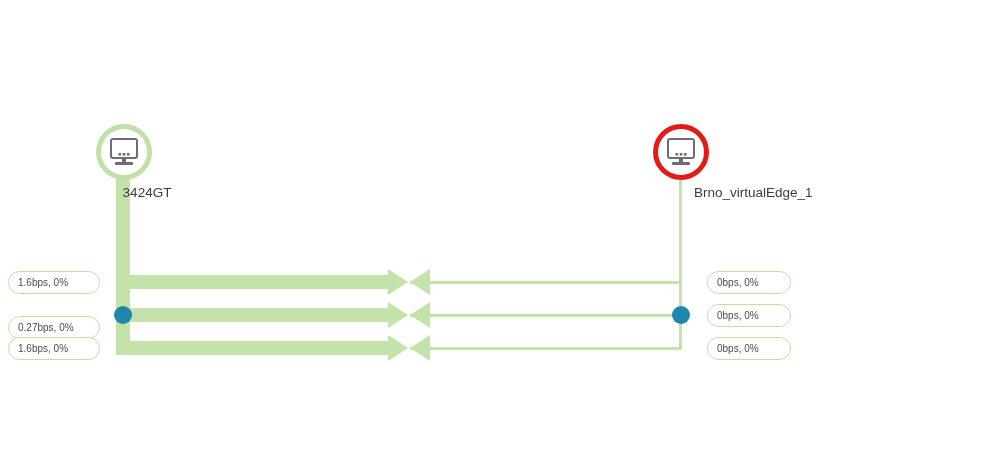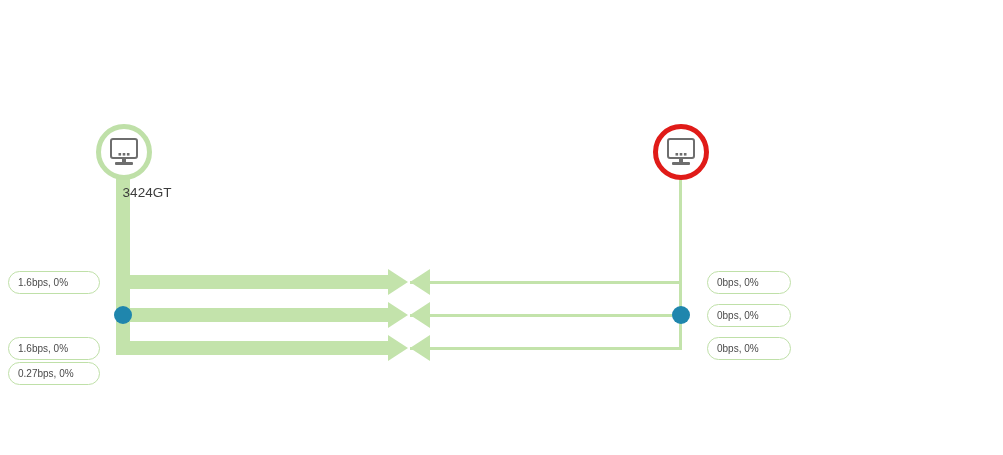--- a/index.html
+++ b/index.html
@@ -153,23 +153,24 @@
     <div class="node-ring status-alarm"></div>
     <svg class="node-icon" viewBox="0 0 30 28" xmlns="http://www.w3.org/2000/svg">
       <rect x="2" y="1" width="26" height="19" rx="2" ry="2" fill="none" stroke="#6e6e6e" stroke-width="2"></rect>
       <rect x="5" y="4" width="20" height="9" fill="#ffffff"></rect>
       <rect x="9.5" y="15" width="2.6" height="2.6" fill="#6e6e6e"></rect>
       <rect x="13.7" y="15" width="2.6" height="2.6" fill="#6e6e6e"></rect>
       <rect x="17.9" y="15" width="2.6" height="2.6" fill="#6e6e6e"></rect>
       <rect x="13" y="20" width="4" height="4" fill="#6e6e6e"></rect>
       <rect x="6" y="24" width="18" height="3" rx="1" fill="#6e6e6e"></rect>
     </svg>
+    <div class="node-label align-left">Brno_virtualEdge_1</div>
   </div>
 
   <div class="metric-pill left-col" style="top:271px;">1.6bps,  0%</div>
-  <div class="metric-pill left-col" style="top:316px;margin-top:46px;">0.27bps,  0%</div>
+  <div class="metric-pill left-col" style="top:316px;">0.27bps,  0%</div>
   <div class="metric-pill left-col" style="top:337px;">1.6bps,  0%</div>
 
   <div class="metric-pill right-col" style="top:271px;">0bps,  0%</div>
   <div class="metric-pill right-col" style="top:304px;">0bps,  0%</div>
   <div class="metric-pill right-col" style="top:337px;">0bps,  0%</div>
 
 </div>
 
 </body></html>

